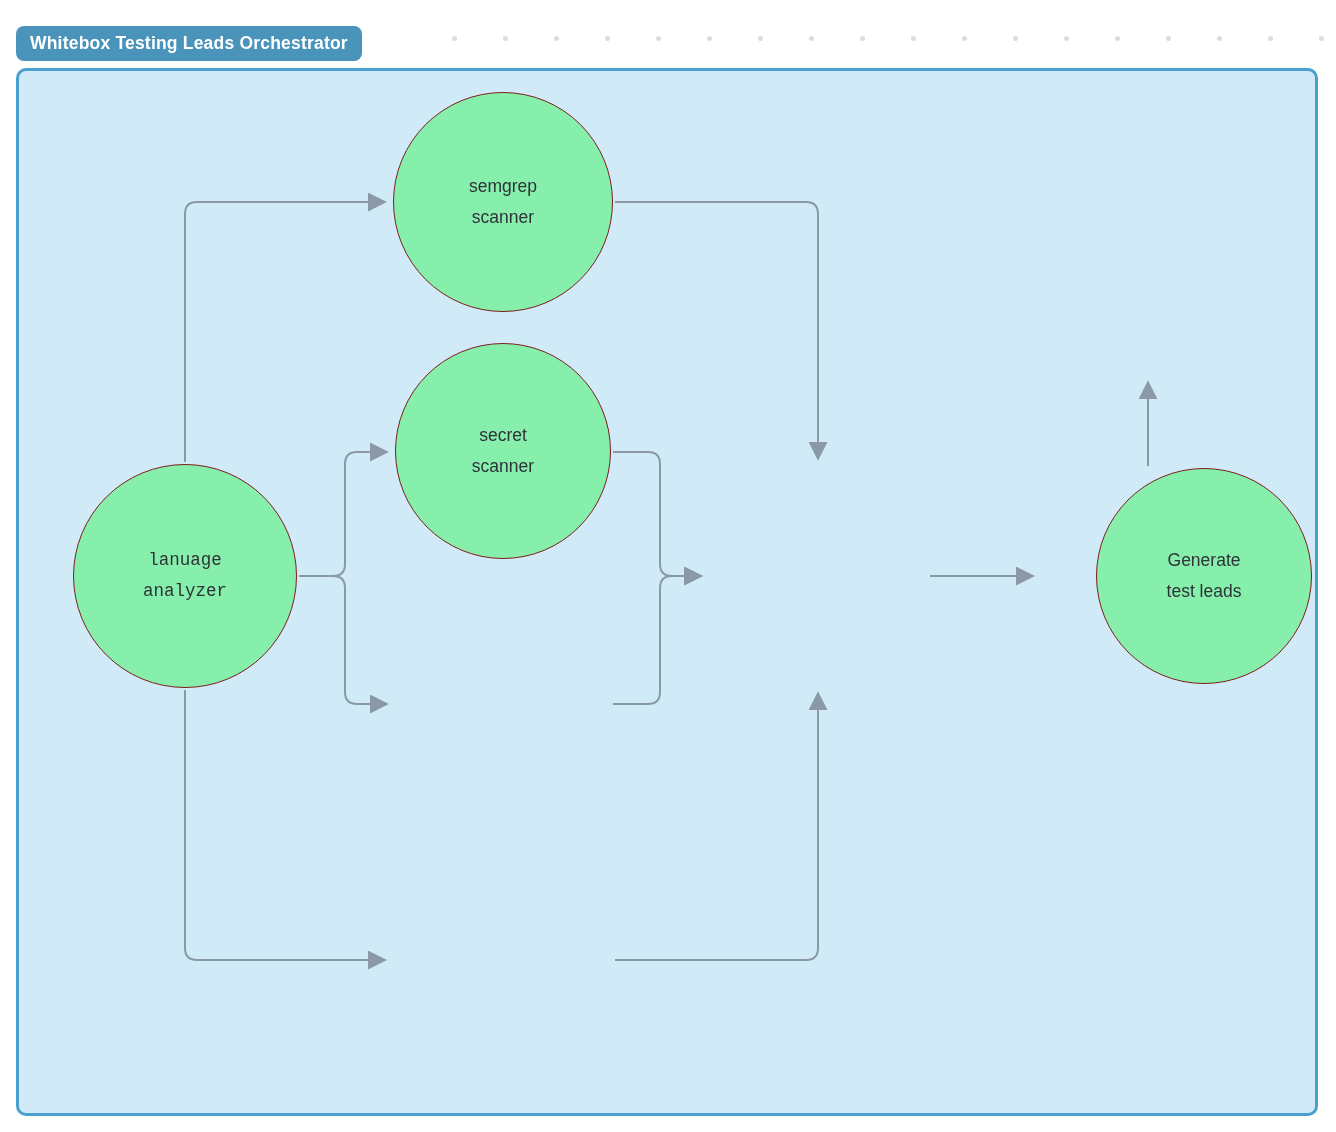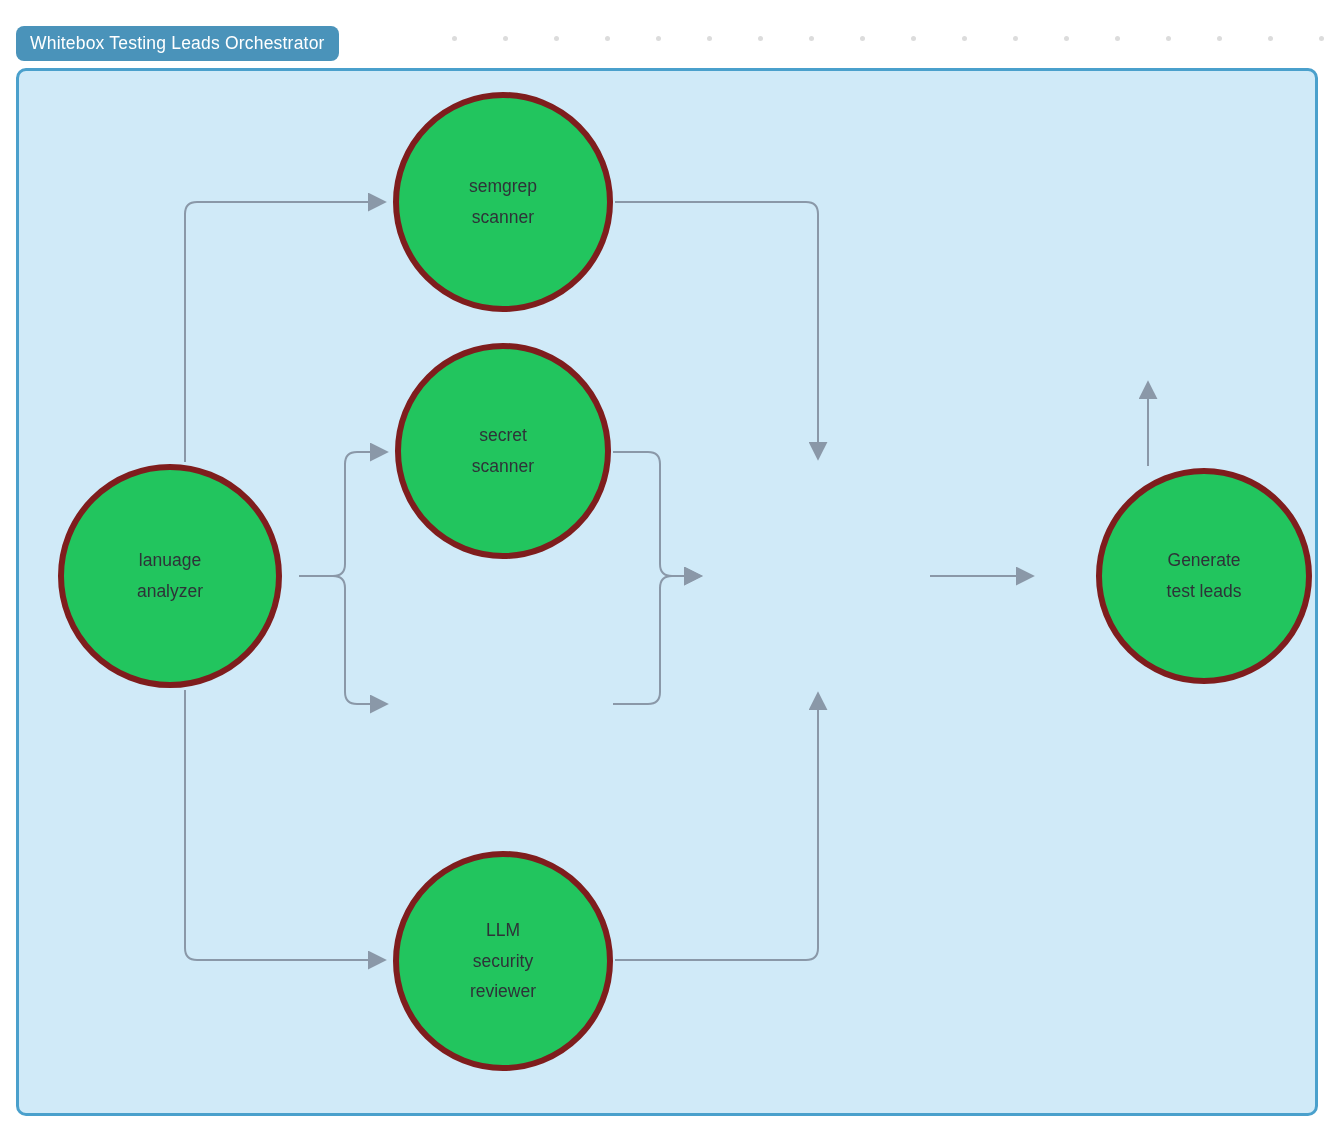--- a/index.html
+++ b/index.html
@@ -8,21 +8,21 @@
     background: #ffffff;
     font-family: "Liberation Sans", "DejaVu Sans", sans-serif;
     overflow: hidden;
     position: relative;
   }
   .stage { position: absolute; inset: 0; width: 1336px; height: 1132px; }
 
   .title-badge {
     position: absolute; left: 16px; top: 26px;
     background: #4a93ba; color: #ffffff;
-    font-size: 17.5px; font-weight: normal;
+    font-size: 17.5px; font-weight: bold;
     padding: 7px 14px; border-radius: 8px;
     letter-spacing: 0.2px;
   }
 
   .dot-row {
     position: absolute; left: 452px; top: 36px;
     display: flex; gap: 46px; align-items: center;
   }
   .dot { width: 5px; height: 5px; border-radius: 50%; background: #dcdcdc; flex: 0 0 auto; }
 
@@ -33,30 +33,30 @@
     border: 3px solid #4aa0cc;
     border-radius: 10px;
   }
 
   svg.edges { position: absolute; left: 0; top: 0; width: 1336px; height: 1132px; pointer-events: none; }
   svg.edges path.edge { fill: none; stroke: #8a98a8; stroke-width: 2; }
 
   .node {
     position: absolute;
     border-radius: 50%;
-    background: #22c55e;
-    border: 6px solid #7f1d1d;
+    background: #86efac;
+    border: 1px solid #7f1d1d;
     display: flex; align-items: center; justify-content: center;
     text-align: center;
     color: #2e3338;
     font-size: 17.5px;
     line-height: 1.75;
     white-space: pre-line;
   }
-  .node-language  { left: 58px;  top: 464px; width: 224px; height: 224px; }
+  .node-language  { left: 73px;  top: 464px; width: 224px; height: 224px; font-family: Liberation Mono, monospace; }
   .node-semgrep   { left: 393px; top: 92px;  width: 220px; height: 220px; }
   .node-secret    { left: 395px; top: 343px; width: 216px; height: 216px; }
   .node-endpoint  { left: 395px; top: 597px; width: 216px; height: 216px; }
   .node-llm       { left: 393px; top: 851px; width: 220px; height: 220px; }
   .node-sast      { left: 708px; top: 466px; width: 220px; height: 220px; }
   .node-generate  { left: 1096px; top: 468px; width: 216px; height: 216px; }
   .node-cvss      { left: 1040px; top: 159px; width: 216px; height: 216px; }
 </style>
 </head>
 <body>
@@ -105,19 +105,16 @@
     <path class="edge" d="M 930 576 L 1032 576" marker-end="url(#arrow)"></path>
     <path class="edge" d="M 1148 466 L 1148 383" marker-end="url(#arrow)"></path>
   </svg>
 
   <div class="node node-language">lanuage
 analyzer</div>
   <div class="node node-semgrep">semgrep
 scanner</div>
   <div class="node node-secret">secret
 scanner</div>
-  <div class="node node-llm">LLM
-security
-reviewer</div>
   <div class="node node-generate">Generate
 test leads</div>
 
 </div>
 
 </body></html>

